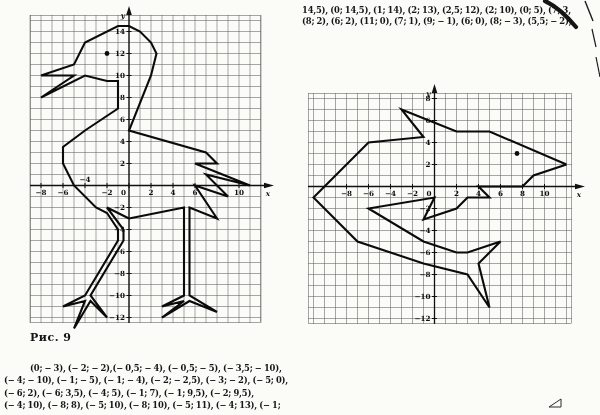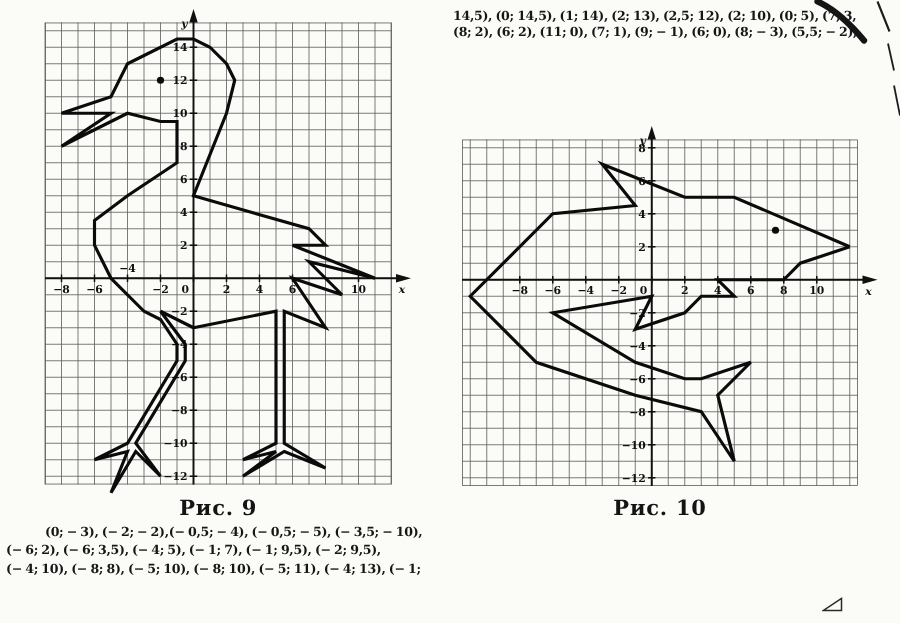--- a/index.html
+++ b/index.html
@@ -5,35 +5,35 @@
   html,body{margin:0;padding:0;}
   body{
     width:600px;height:415px;position:relative;overflow:hidden;
     background:#fbfbf8;color:#1a1a1a;
     font-family:"DejaVu Serif", serif;
   }
   .page{position:absolute;inset:0;}
   .plot{position:absolute;}
   .plot svg{overflow:visible;display:block;}
   .caption{
-    position:absolute;font-size:14px;font-weight:bold;
-    text-align:center;letter-spacing:0.5px;color:#141414;
+    position:absolute;font-size:11px;font-weight:bold;
+    letter-spacing:0.5px;color:#141414;
   }
   .textblock{
     position:absolute;font-size:8.4px;font-weight:bold;color:#161616;
     letter-spacing:-0.2px;word-spacing:-0.5px;white-space:nowrap;
   }
   .textblock .ln{height:11.6px;line-height:11.6px;}
   .tb-topright{left:302px;top:5px;width:296px;}
   .tb-topright .ln{height:11px;line-height:11px;}
   .tb-bottomleft{left:4px;top:348px;width:297px;}
   .tb-bottomleft .ln{height:12.3px;line-height:12.3px;}
   .tb-bottomright{left:302px;top:349px;width:296px;}
   .tb-bottomright .ln{height:12.2px;line-height:12.2px;}
-  .indent{padding-left:26px;}
+  .indent{padding-left:26px;margin-top:14px;}
   .overlay{position:absolute;left:0;top:0;pointer-events:none;}
   .qed{position:absolute;left:548px;top:393px;width:14px;height:10px;}
 </style>
 </head>
 <body>
 
 <div class="page">
 
   <div class="plot" style="left:30px;top:15px;width:231px;height:308px;">
       <svg width="231" height="308">
@@ -239,29 +239,29 @@
         <line x1="124" y1="27.5" x2="129" y2="27.5" stroke="#101010" stroke-width="1"></line>
         <text font-size="7.2px" font-family="&quot;DejaVu Serif&quot;,serif" font-weight="bold" fill="#101010" x="122.5" y="30.1" text-anchor="end">6</text>
         <line x1="124" y1="5.5" x2="129" y2="5.5" stroke="#101010" stroke-width="1"></line>
         <text font-size="7.2px" font-family="&quot;DejaVu Serif&quot;,serif" font-weight="bold" fill="#101010" x="122.5" y="8.1" text-anchor="end">8</text>
         <text font-size="7.2px" font-family="&quot;DejaVu Serif&quot;,serif" font-weight="bold" fill="#101010" x="271" y="103.5" font-style="italic" text-anchor="middle">x</text>
         <text font-size="7.2px" font-family="&quot;DejaVu Serif&quot;,serif" font-weight="bold" fill="#101010" x="122.5" y="3" font-style="italic" text-anchor="end">y</text>
         <path d="M258.5 71.5L181.5 38.5L148.5 38.5L93.5 16.5L115.5 44.0L60.5 49.5L5.5 104.5L49.5 148.5L115.5 170.5L159.5 181.5L181.5 214.5L170.5 170.5L192.5 148.5L159.5 159.5L148.5 159.5L115.5 148.5L60.5 115.5L126.5 104.5L115.5 126.5L148.5 115.5L159.5 104.5L181.5 104.5L170.5 93.5L214.5 93.5L225.5 82.5L258.5 71.5" fill="none" stroke="#0b0b0b" stroke-width="2.1" stroke-linejoin="miter"></path>
         <circle cx="209" cy="60.5" r="2.4" fill="#0b0b0b"></circle>
       </svg>
     </div>
-  <div class="caption" style="left:308px;top:331px;width:264px;">Рис. 10</div>
 
   <div class="textblock tb-topright">
     <div class="ln">14,5), (0; 14,5), (1; 14), (2; 13), (2,5; 12), (2; 10), (0; 5), (7; 3,</div>
     <div class="ln">(8; 2), (6; 2), (11; 0), (7; 1), (9; − 1), (6; 0), (8; − 3), (5,5; − 2),</div>
   </div>
 
   <div class="textblock tb-bottomleft">
     <div class="ln indent">(0; − 3), (− 2; − 2),(− 0,5; − 4), (− 0,5; − 5), (− 3,5; − 10),</div>
+    <div class="ln">(− 4; − 10), (− 1; − 5), (− 1; − 4), (− 2; − 2,5), (− 3; − 2), (− 5; 0),</div>
     <div class="ln">(− 6; 2), (− 6; 3,5), (− 4; 5), (− 1; 7), (− 1; 9,5), (− 2; 9,5),</div>
     <div class="ln">(− 4; 10), (− 8; 8), (− 5; 10), (− 8; 10), (− 5; 11), (− 4; 13), (− 1;</div>
   </div>
 
   <div class="textblock tb-bottomright">
   </div>
 
   <div class="qed">
     <svg width="14" height="10">
       <polygon points="1,9 13,9 13,1" fill="none" stroke="#2a2a2a" stroke-width="1"></polygon>

